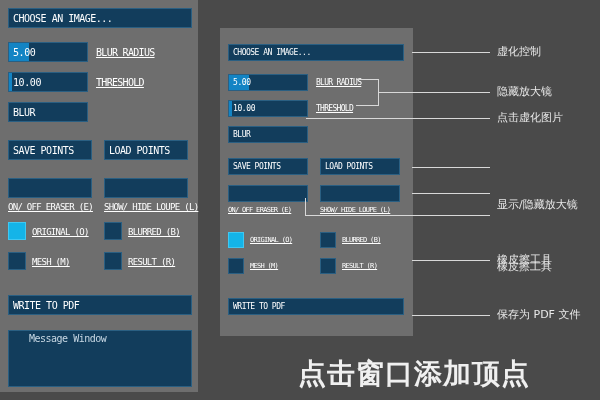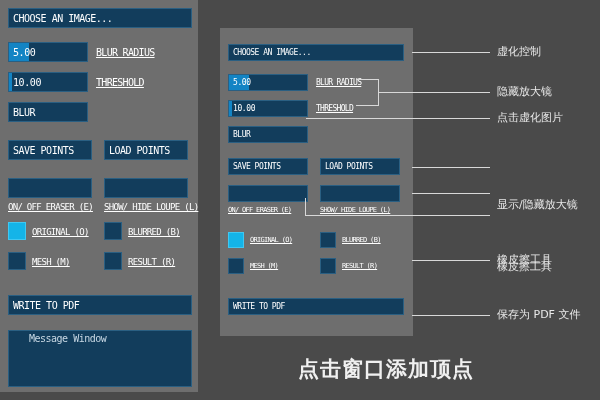--- a/index.html
+++ b/index.html
@@ -96,21 +96,21 @@
     white-space: nowrap;
     font-family: "DejaVu Sans", sans-serif;
     font-size: 11px;
   }
 
   .bigcap {
     position: absolute;
     color: #f0f0f0;
     white-space: nowrap;
     font-family: "DejaVu Sans", sans-serif;
-    font-size: 21px;
+    font-size: 28px;
     font-weight: bold;
     letter-spacing: 1px;
   }
 </style>
 </head>
 <body>
 
 <div class="stage">
 
   <div class="panel" style="left:0px; top:0px; width:198px; height:392px;">

